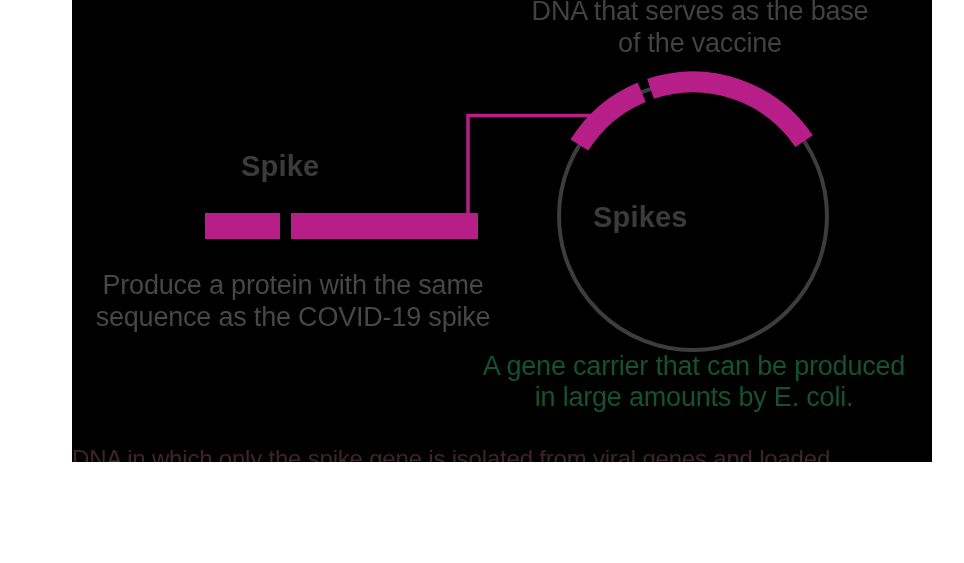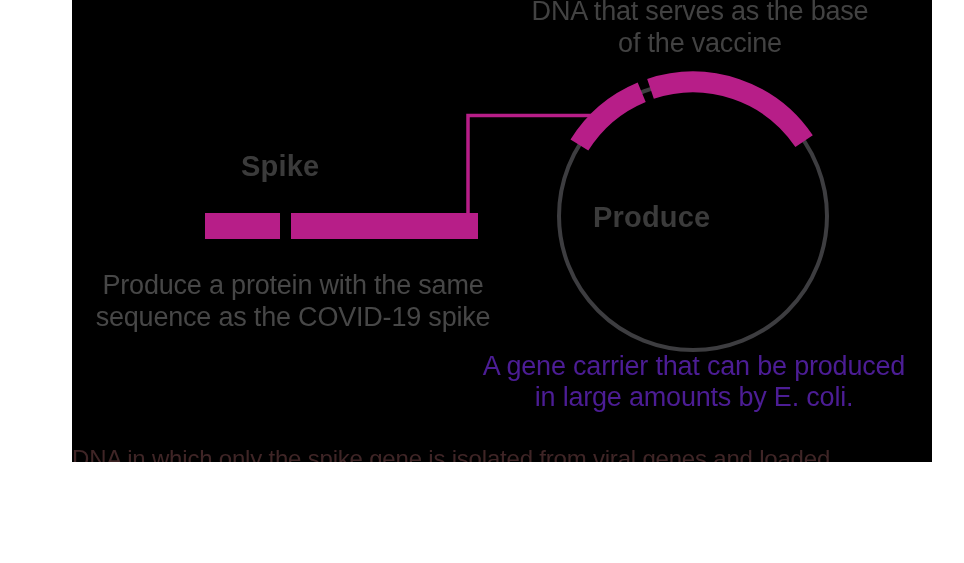--- a/index.html
+++ b/index.html
@@ -49,26 +49,26 @@
     <circle class="plasmid-ring" cx="693" cy="216" r="134"></circle>
     <path class="insert-arc" d="M 804.1 141.1 A 134 134 0 0 0 650.5 88.9"></path>
     <path class="insert-arc" d="M 641.7 92.2 A 134 134 0 0 0 579.4 145.0"></path>
   </svg>
 
   <div class="abs caption" style="left:460px;top:-5px;width:480px;color:#424242;">DNA that serves as the base
 of the vaccine</div>
 
   <div class="abs big-label" style="left:241px;top:150px;width:200px;">Spike</div>
 
-  <div class="abs big-label" style="left:593px;top:201px;width:200px;">Produce</div>
+  <div class="abs big-label" style="left:593px;top:201px;width:200px;">Spikes</div>
 
   <div class="abs caption" style="left:70px;top:269px;width:446px;">Produce a protein with the same
 sequence as the COVID-19 spike</div>
 
-  <div class="abs caption" style="left:452px;top:351px;width:484px;color:#4c1d95;line-height:31px;">A gene carrier that can be produced
+  <div class="abs caption" style="left:452px;top:351px;width:484px;color:#14532d;line-height:31px;">A gene carrier that can be produced
 in large amounts by E. coli.</div>
 
   <div class="abs footer-text" style="left:72px;top:441px;width:860px;">DNA in which only the spike gene is isolated from viral genes and loaded
 onto a plasmid. Spikes are produced in injected human cells; however,
 spikes do not act as viruses by themselves. The virus can be attacked by
 immunity to the spikes produced.</div>
 
 </div>
 
 </body></html>

